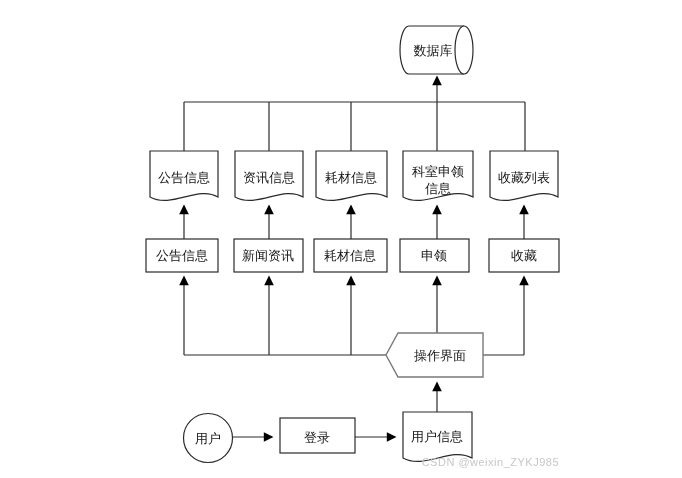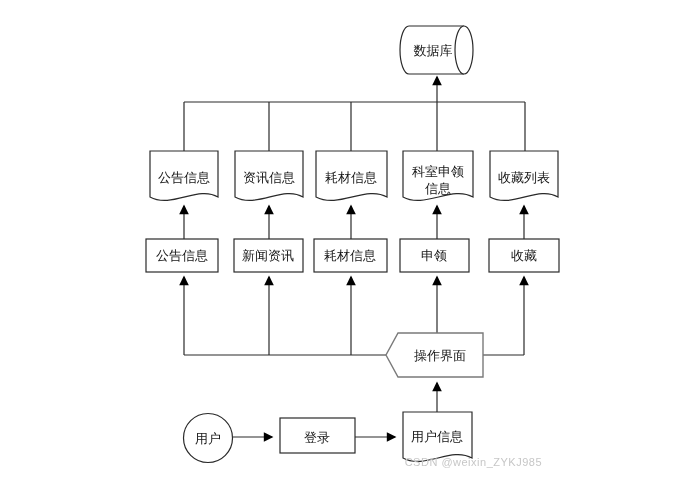--- a/index.html
+++ b/index.html
@@ -40,21 +40,21 @@
   }
   text.lbl {
     font-family: "Liberation Sans", sans-serif;
     font-size: 13px;
     fill: #161616;
     text-anchor: middle;
   }
   .watermark {
     position: absolute;
     top: 456px;
-    right: 38px;
+    right: 21px;
     font-size: 11px;
     letter-spacing: 0.5px;
     color: #c7c7c7;
     user-select: none;
   }
 </style>
 </head>
 <body>
 
 <div class="stage">

